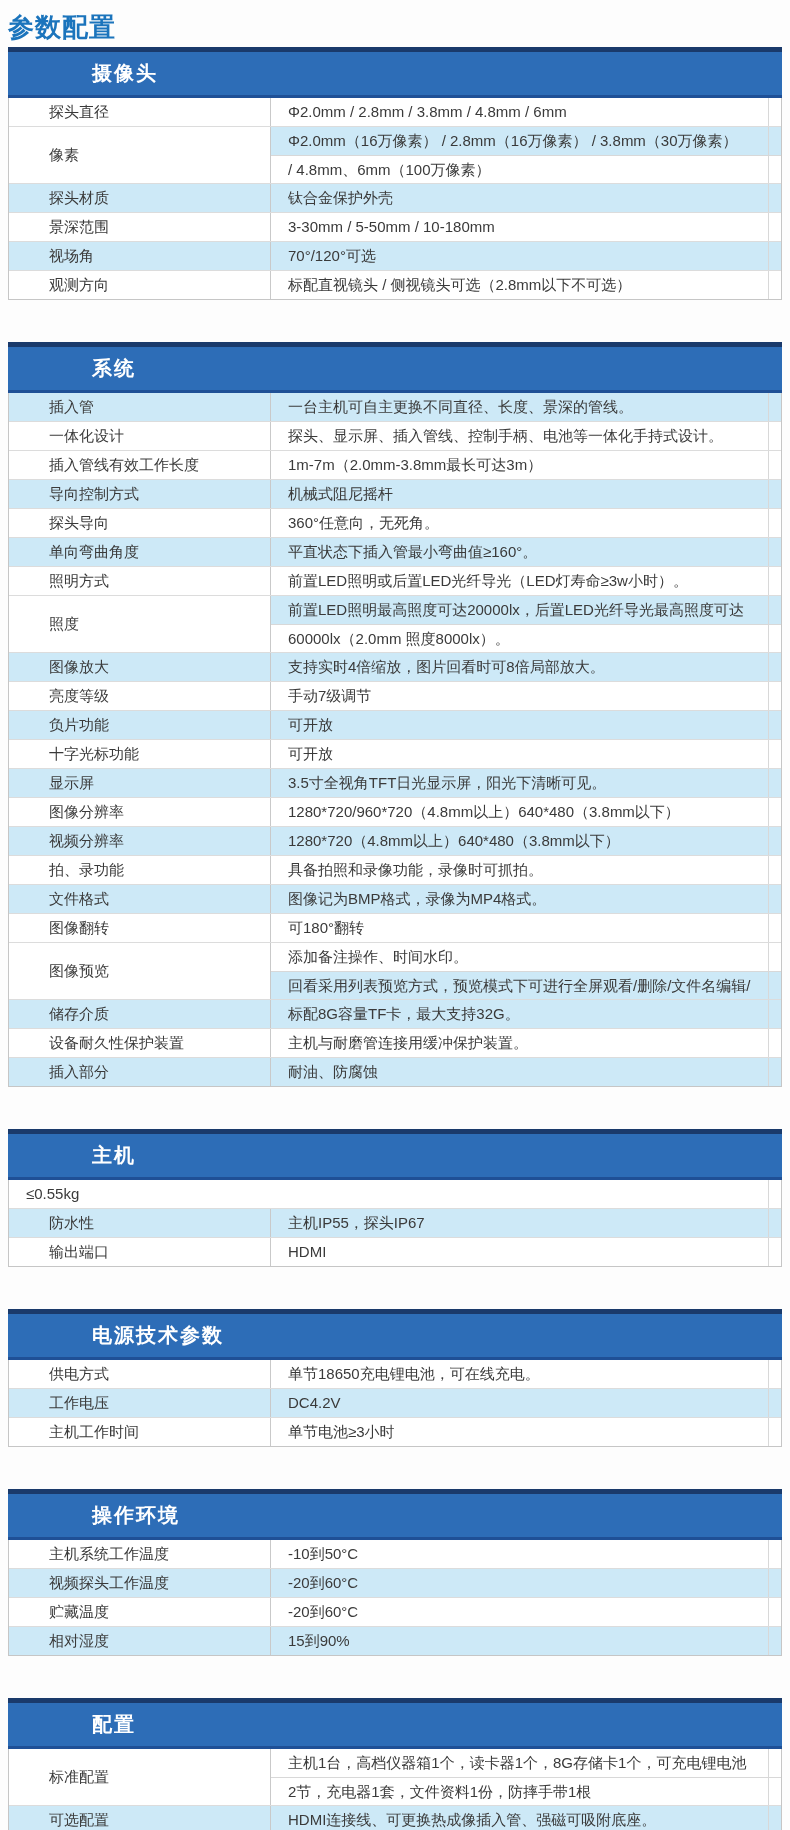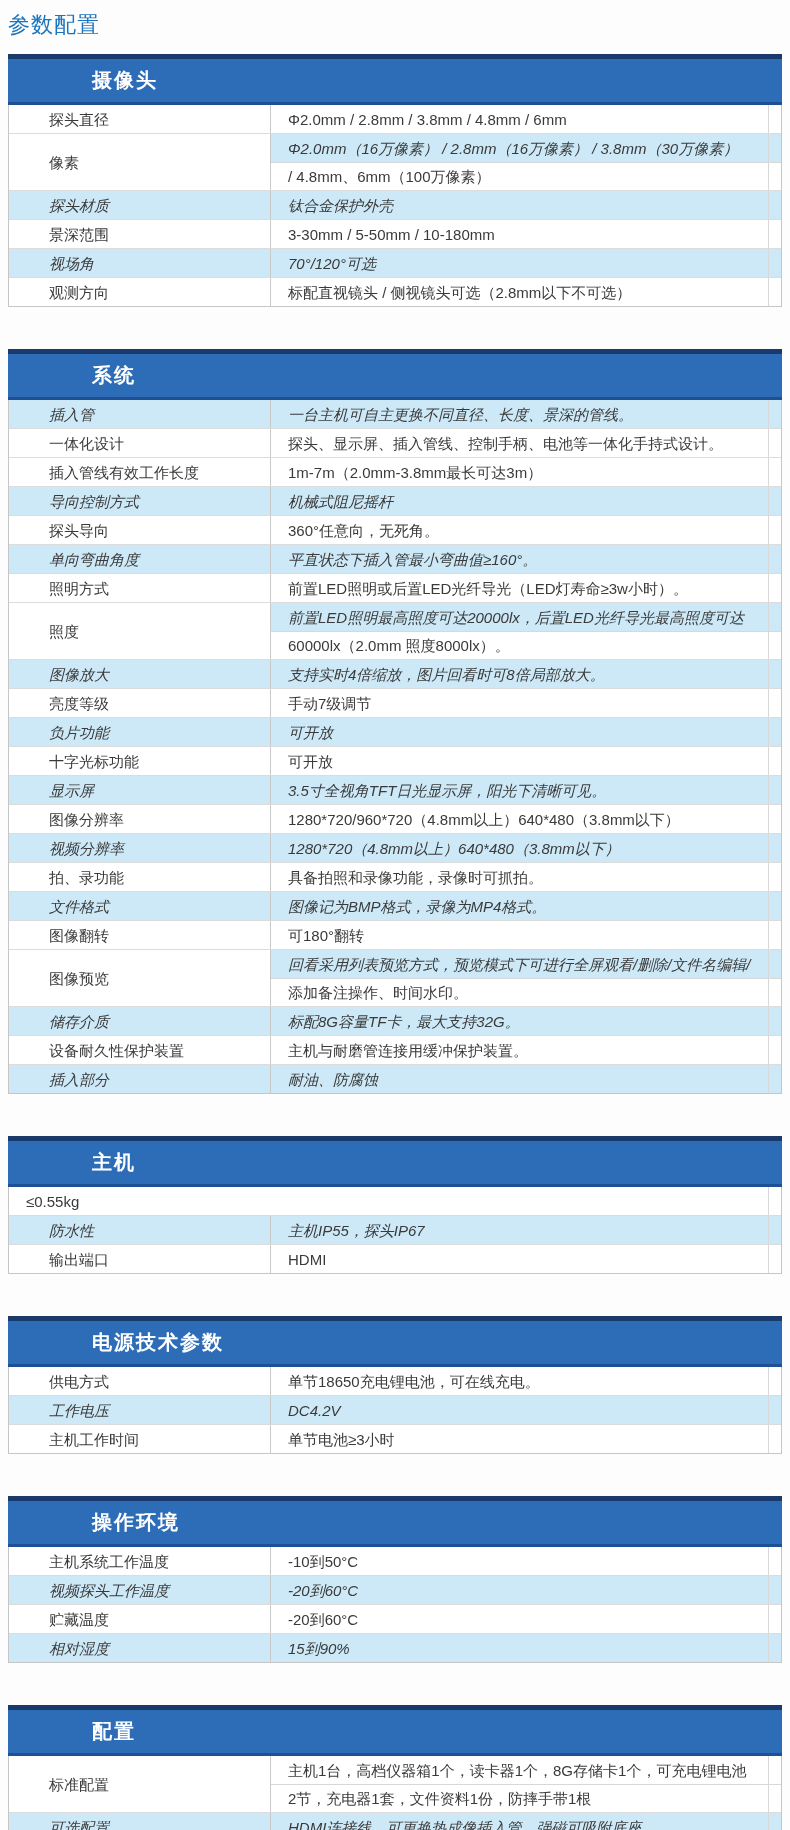--- a/index.html
+++ b/index.html
@@ -5,24 +5,24 @@
   html,body{margin:0;padding:0;background:#fdfdfd;}
   body{
     width:790px;
     font-family:"Liberation Sans","DejaVu Sans",sans-serif;
     color:#3a3a3a;
     -webkit-font-smoothing:antialiased;
   }
   .page{padding:6px 8px 16px 8px;box-sizing:border-box;}
   .page-title{
     color:var(--title-color,#1b74bc);
-    font-size:22px;
-    font-weight:normal;
+    font-size:26px;
+    font-weight:bold;
     line-height:1.2;
-    margin:6px 0 16px 0;
+    margin:6px 0 4px 0;
     letter-spacing:1px;
   }
   .spec-section{margin-bottom:42px;}
   .spec-section:last-child{margin-bottom:0;}
   .sec-header{
     background:var(--header-bg,#2d6db7);
     border-top:5px solid var(--header-strip,#1a3a6b);
     border-bottom:3px solid var(--header-strip2,#1f5096);
   }
   .sec-title{
@@ -61,21 +61,21 @@
   }
   .vline + .vline{border-top:1px solid #d8d8d8;}
   .vline::after{
     content:"";
     position:absolute;
     right:12px;top:0;bottom:0;
     width:1px;
     background:#d8d8d8;
   }
   .bg-w{background:#ffffff;}
-  .bg-a{background:var(--row-alt,#cde9f7);font-style:italic;}
+  .bg-a{background:var(--row-alt,#cde9f7);}
 </style>
 </head>
 <body>
 
 <div class="page">
   <h1 class="page-title">参数配置</h1>
   <div id="sections">
       <section class="spec-section">
         <div class="sec-header">
           <div class="sec-title">摄像头</div>
@@ -230,22 +230,22 @@
           </div>
           <div class="row">
             <div class="cell label bg-w">图像翻转</div>
             <div class="vals">
               <div class="cell vline bg-w">可180°翻转</div>
             </div>
           </div>
           <div class="row">
             <div class="cell label bg-w">图像预览</div>
             <div class="vals">
+              <div class="cell vline bg-w">添加备注操作、时间水印。</div>
               <div class="cell vline bg-a">回看采用列表预览方式，预览模式下可进行全屏观看/删除/文件名编辑/</div>
-              <div class="cell vline bg-w">添加备注操作、时间水印。</div>
             </div>
           </div>
           <div class="row">
             <div class="cell label bg-a">储存介质</div>
             <div class="vals">
               <div class="cell vline bg-a">标配8G容量TF卡，最大支持32G。</div>
             </div>
           </div>
           <div class="row">
             <div class="cell label bg-w">设备耐久性保护装置</div>

